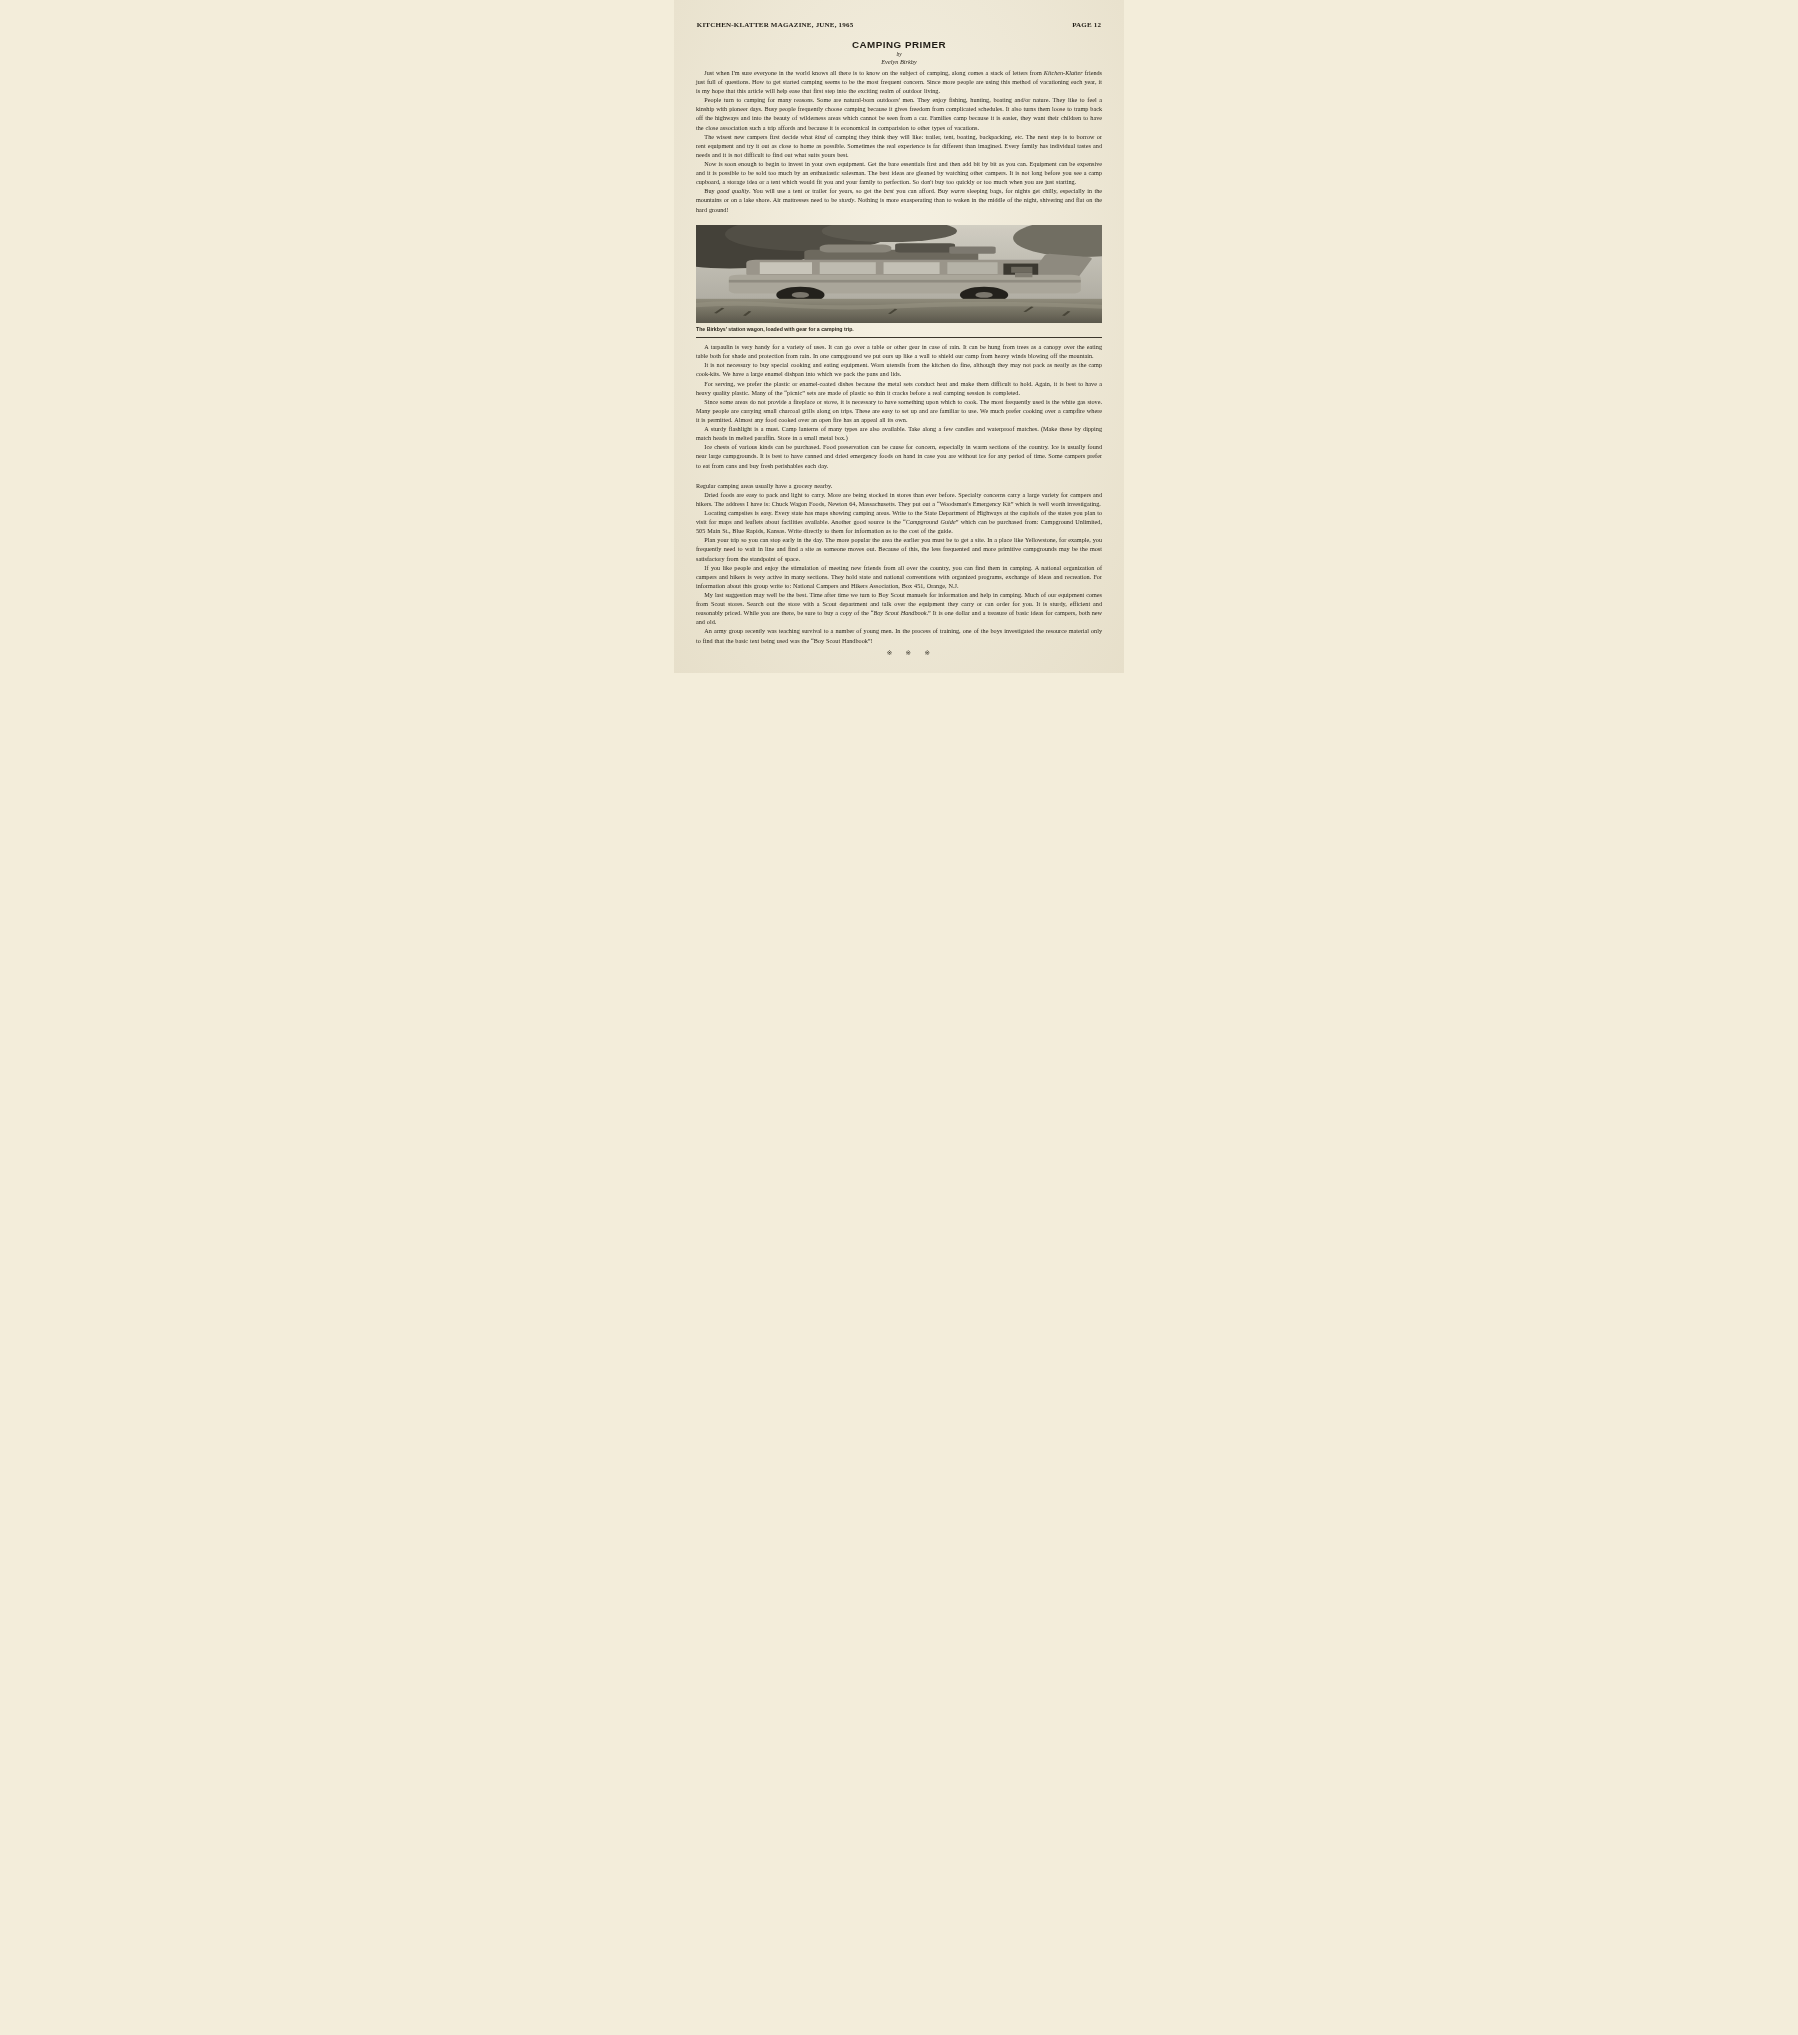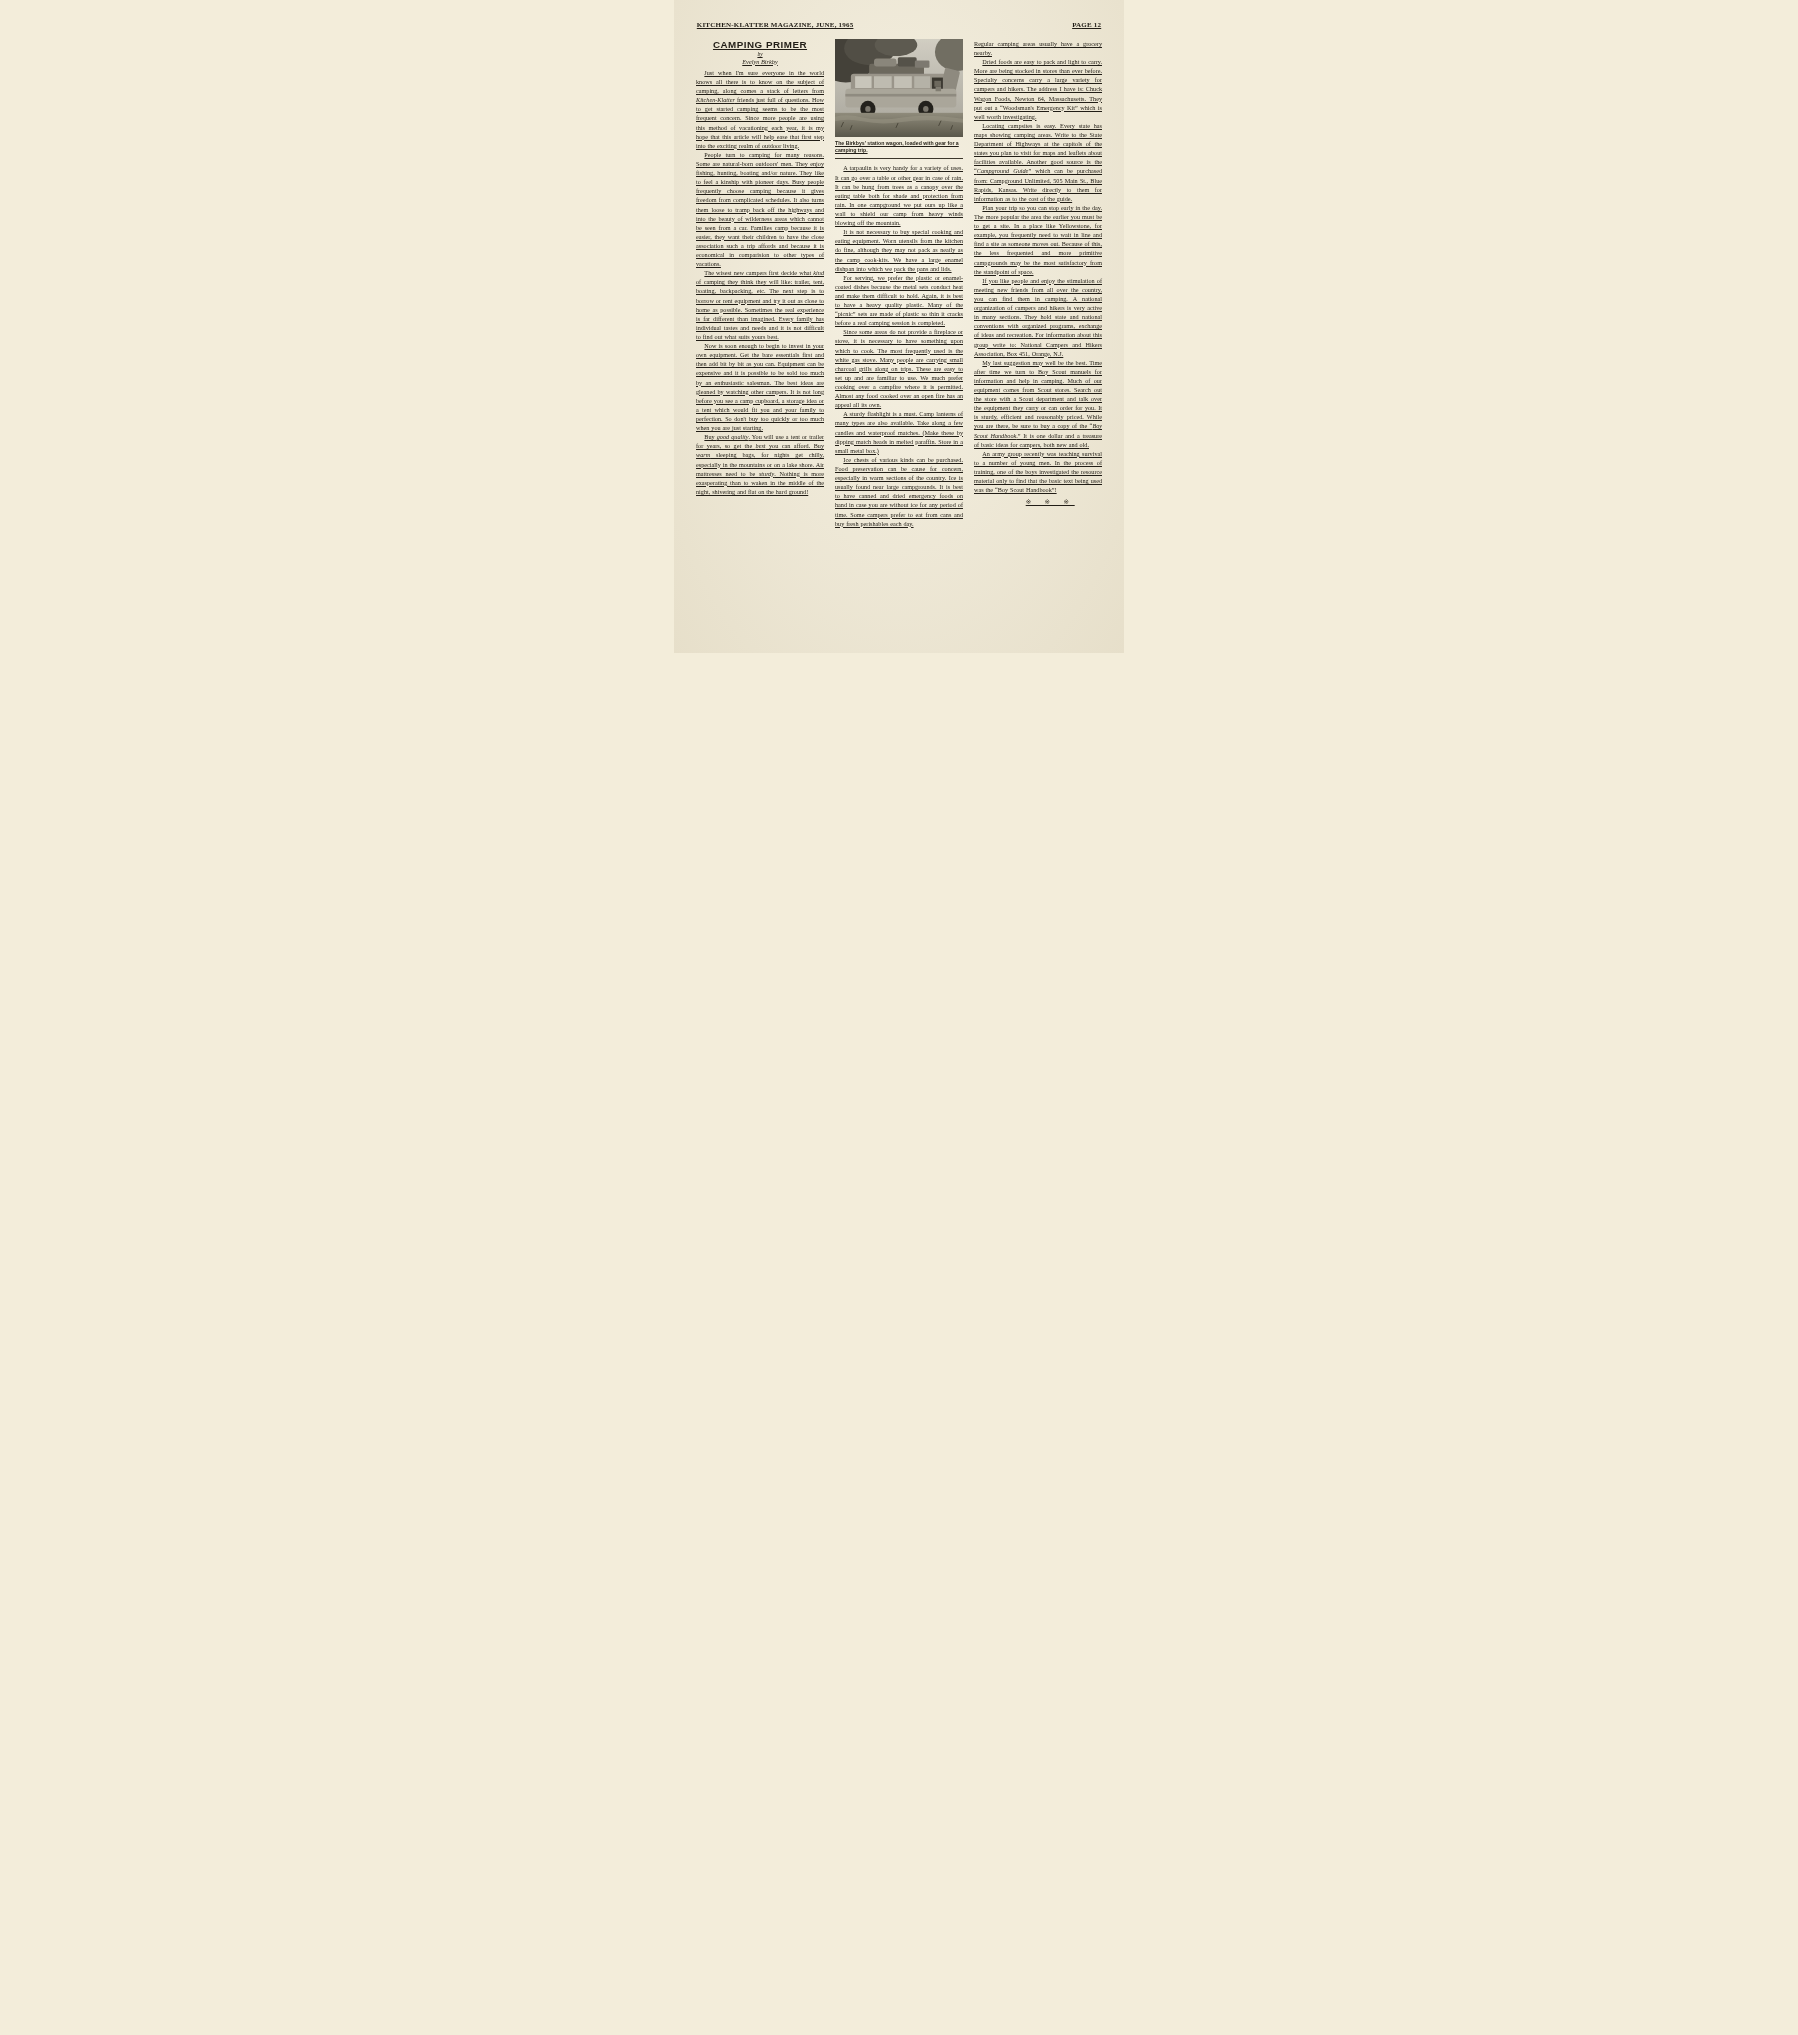--- a/index.html
+++ b/index.html
@@ -16,35 +16,35 @@
     width: 450px;
     min-height: 653px;
     margin: 0 auto;
     padding: 19.5px 22px 16.3px 22px;
     background:
       radial-gradient(ellipse at 50% 40%, rgba(255,255,255,0.25), rgba(120,100,60,0.10)),
       var(--paper);
     color: var(--ink);
     font-family: "Liberation Serif", serif;
     position: relative;
-    text-decoration: underline;
   }
   .masthead {
     display: flex;
     justify-content: space-between;
     align-items: baseline;
     font-size: 7px;
     letter-spacing: 0.2px;
     font-weight: 600;
     padding: 1.6px 0.8px 0 0.8px;
   }
   .columns {
     display: flex;
     gap: 11px;
     margin-top: 9.8px;
+    flex-direction: column;
   }
   .col {
     flex: 1 1 0;
     min-width: 0;
   }
   .col p {
     margin: 0;
     font-size: 6.2px;
     line-height: 1.47;
     text-align: justify;

